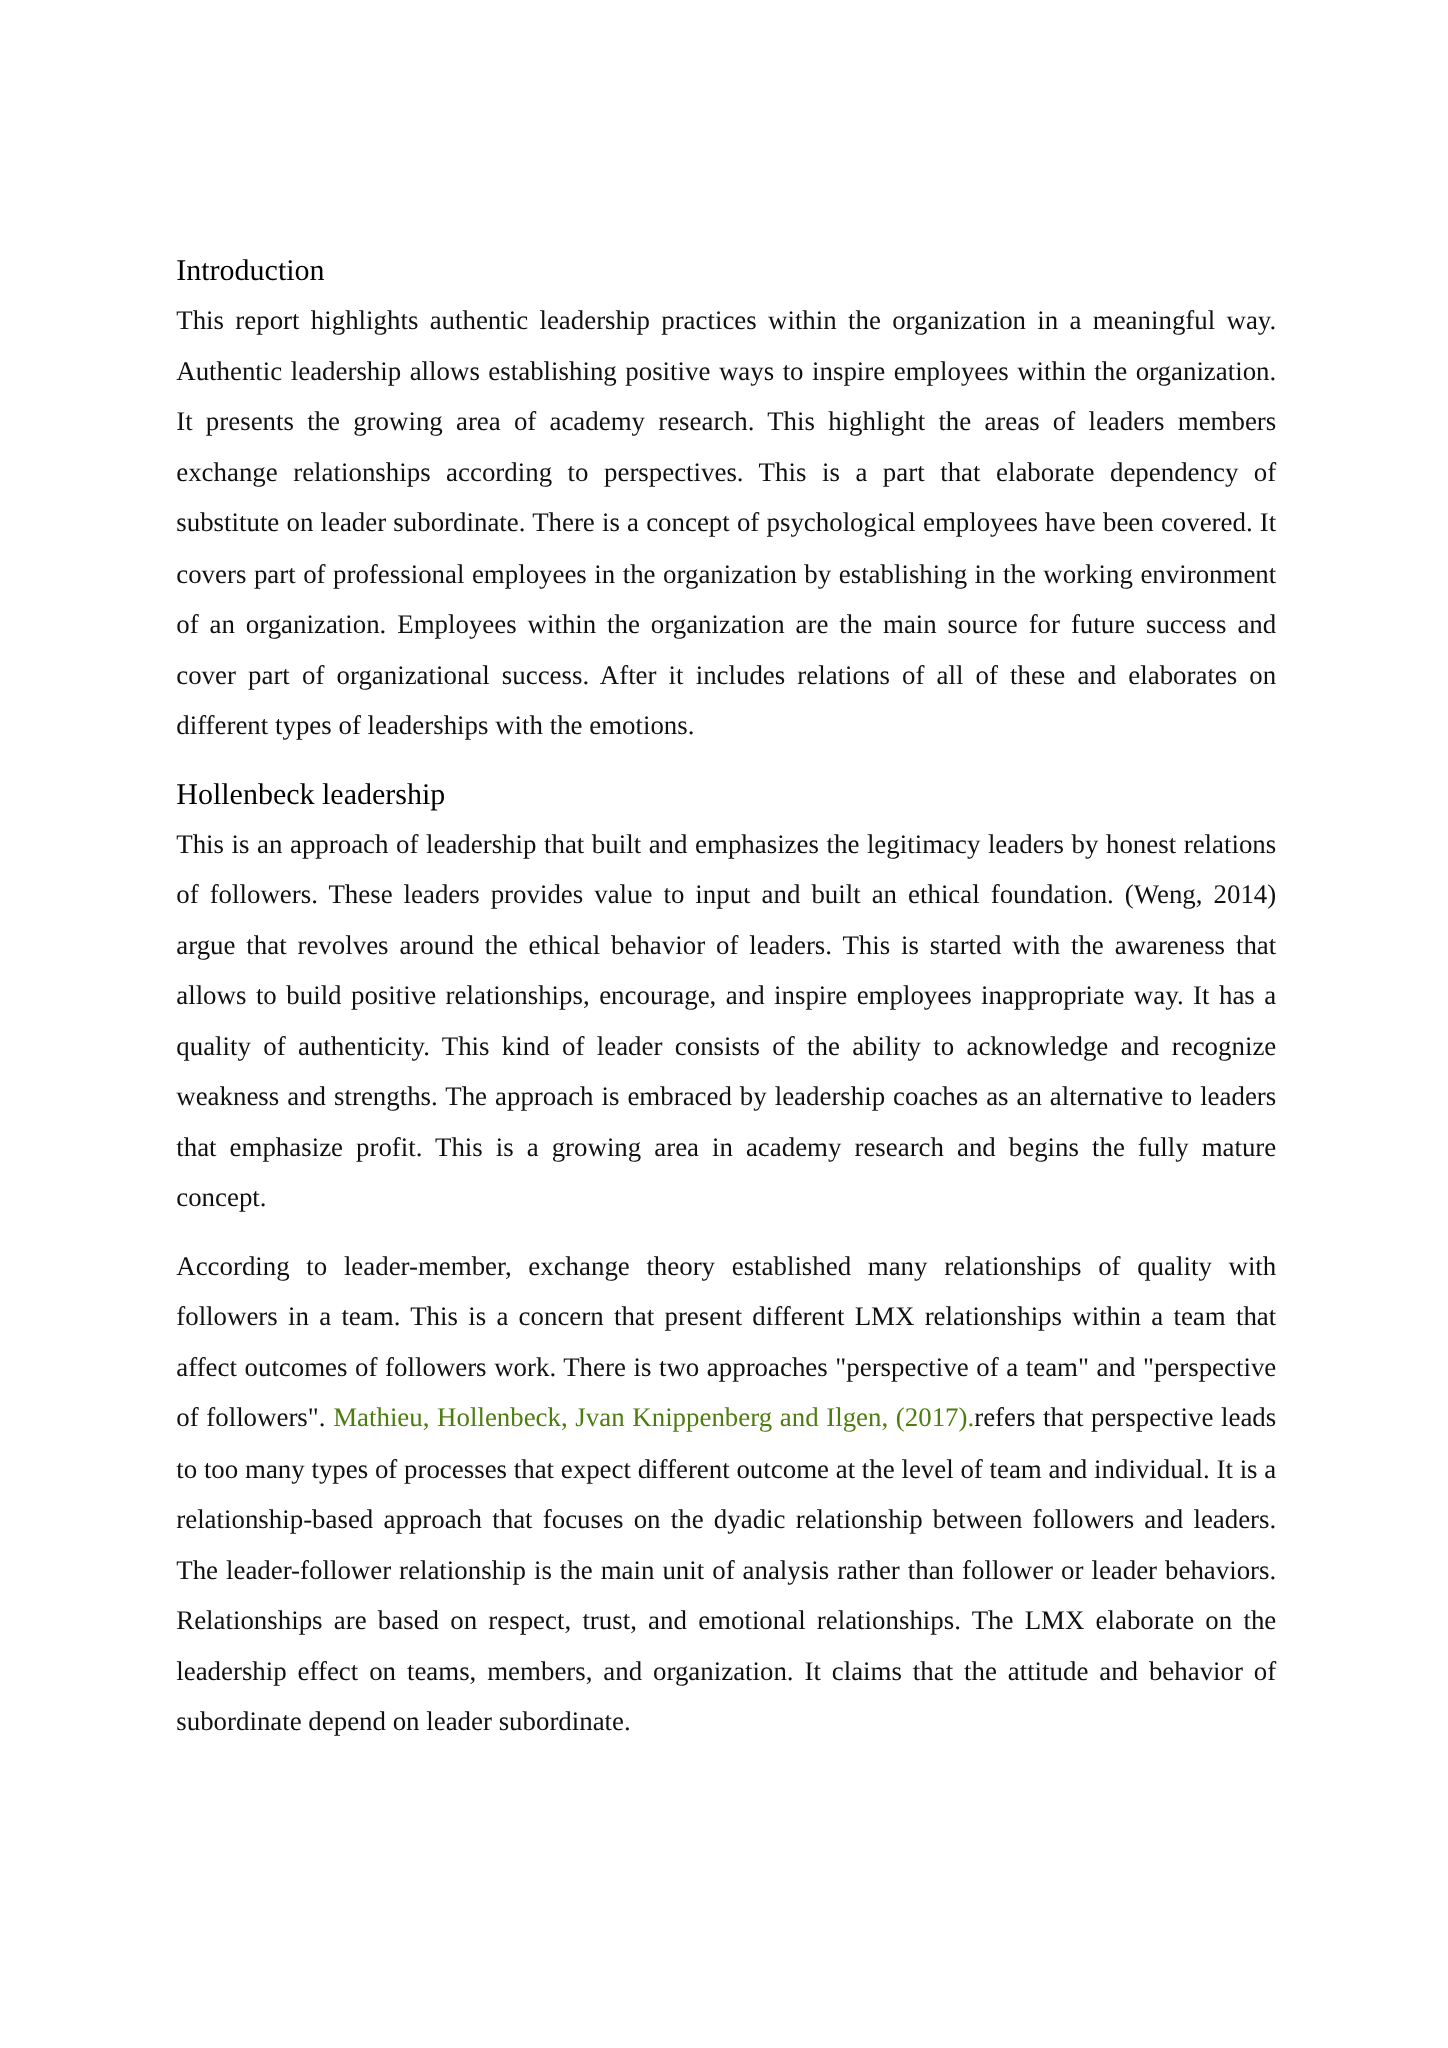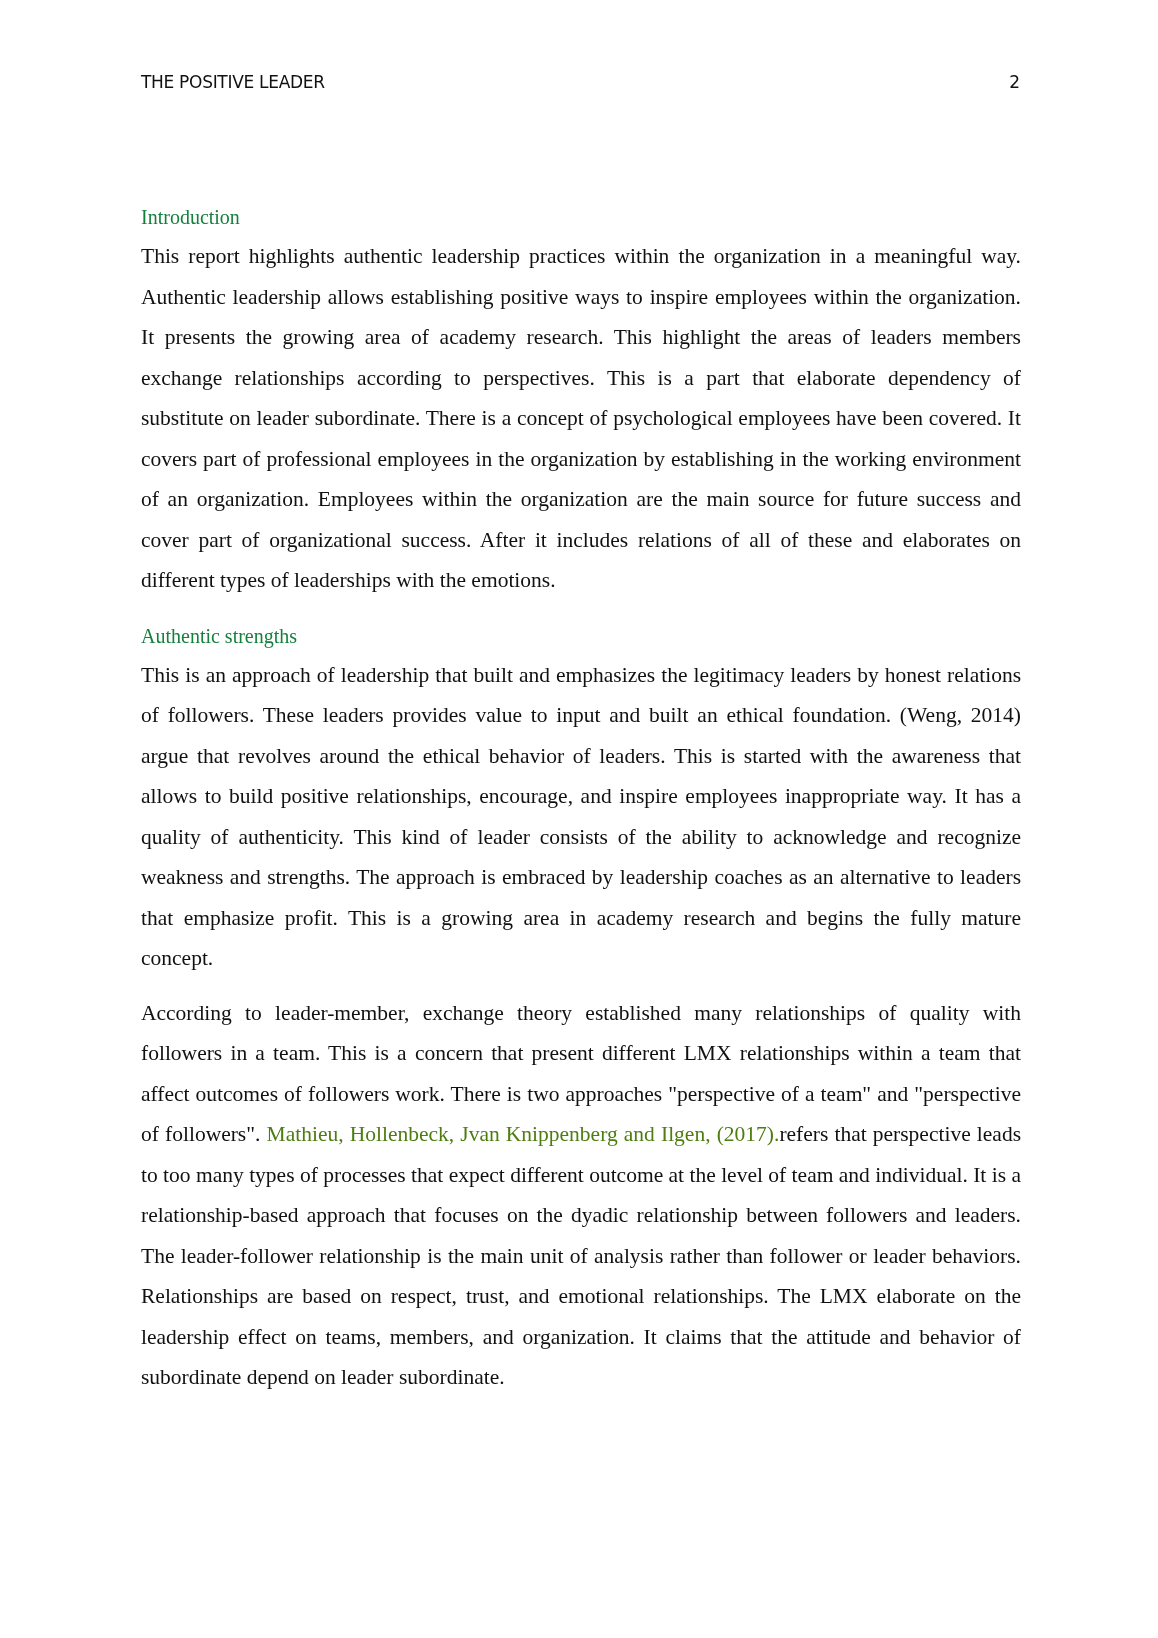--- a/index.html
+++ b/index.html
@@ -4,38 +4,34 @@
 <style>
   html, body { margin: 0; padding: 0; background: #ffffff; }
   body { width: 1158px; height: 1638px; position: relative; overflow: hidden; }
   .page { position: absolute; left: 0; top: 0; width: 1158px; height: 1638px; background: #fff; }
   .header { position: absolute; left: 141px; right: 138px; top: 72px; height: 24px;
     font-family: "DejaVu Sans", sans-serif; font-size: 17px; color: #111; }
   .header .title { position: absolute; left: 0; top: 0; letter-spacing: -0.3px; }
   .header .num { position: absolute; right: 0; top: 0; }
   .content { position: absolute; left: 141px; width: 880px; top: 202px;
     font-family: "Liberation Serif", serif; font-size: 21.5px; color: #111; }
-  h2 { font-family: "Liberation Serif", serif; font-weight: normal; color: #15803d;
-    font-size: 20px; margin: 0; line-height: 30px; }
+  h2 { font-family: "Liberation Serif", serif; font-weight: normal; color: #000000;
+    font-size: 24px; margin: 0; line-height: 30px; }
   p { margin: 0; line-height: 40.5px; text-align: justify; }
   .sec { margin-top: 20px; }
   .gap { margin-top: 14px; }
   .cite { color: #4d7c0f; }
 </style>
 </head>
 <body>
 
 <div class="page">
-  <div class="header">
-    <span class="title">THE POSITIVE LEADER</span>
-    <span class="num">2</span>
-  </div>
 
   <div class="content">
     <h2>Introduction</h2>
     <p style="margin-top:4px">This report highlights authentic leadership practices within the organization in a meaningful way. Authentic leadership allows establishing positive ways to inspire employees within the organization. It presents the growing area of academy research. This highlight the areas of leaders members exchange relationships according to perspectives. This is a part that elaborate dependency of substitute on leader subordinate. There is a concept of psychological employees have been covered. It covers part of professional employees in the organization by establishing in the working environment of an organization. Employees within the organization are the main source for future success and cover part of organizational success. After it includes relations of all of these and elaborates on different types of leaderships with the emotions.</p>
 
-    <h2 class="sec">Authentic strengths</h2>
+    <h2 class="sec">Hollenbeck leadership</h2>
     <p style="margin-top:4px">This is an approach of leadership that built and emphasizes the legitimacy leaders by honest relations of followers. These leaders provides value to input and built an ethical foundation. (Weng, 2014) argue that revolves around the ethical behavior of leaders. This is started with the awareness that allows to build positive relationships, encourage, and inspire employees inappropriate way. It has a quality of authenticity. This kind of leader consists of the ability to acknowledge and recognize weakness and strengths. The approach is embraced by leadership coaches as an alternative to leaders that emphasize profit. This is a growing area in academy research and begins the fully mature concept.</p>
 
     <p class="gap"><span>According to leader-member, exchange theory established many relationships of quality with followers in a team. This is a concern that present different LMX relationships within a team that affect outcomes of followers work. There is two approaches "perspective of a team" and "perspective of followers". </span><span class="cite">Mathieu, Hollenbeck, Jvan Knippenberg and Ilgen, (2017).</span><span>refers that perspective leads to too many types of processes that expect different outcome at the level of team and individual. It is a relationship-based approach that focuses on the dyadic relationship between followers and leaders. The leader-follower relationship is the main unit of analysis rather than follower or leader behaviors. Relationships are based on respect, trust, and emotional relationships. The LMX elaborate on the leadership effect on teams, members, and organization. It claims that the attitude and behavior of subordinate depend on leader subordinate.</span></p>
   </div>
 </div>
 
 </body></html>

